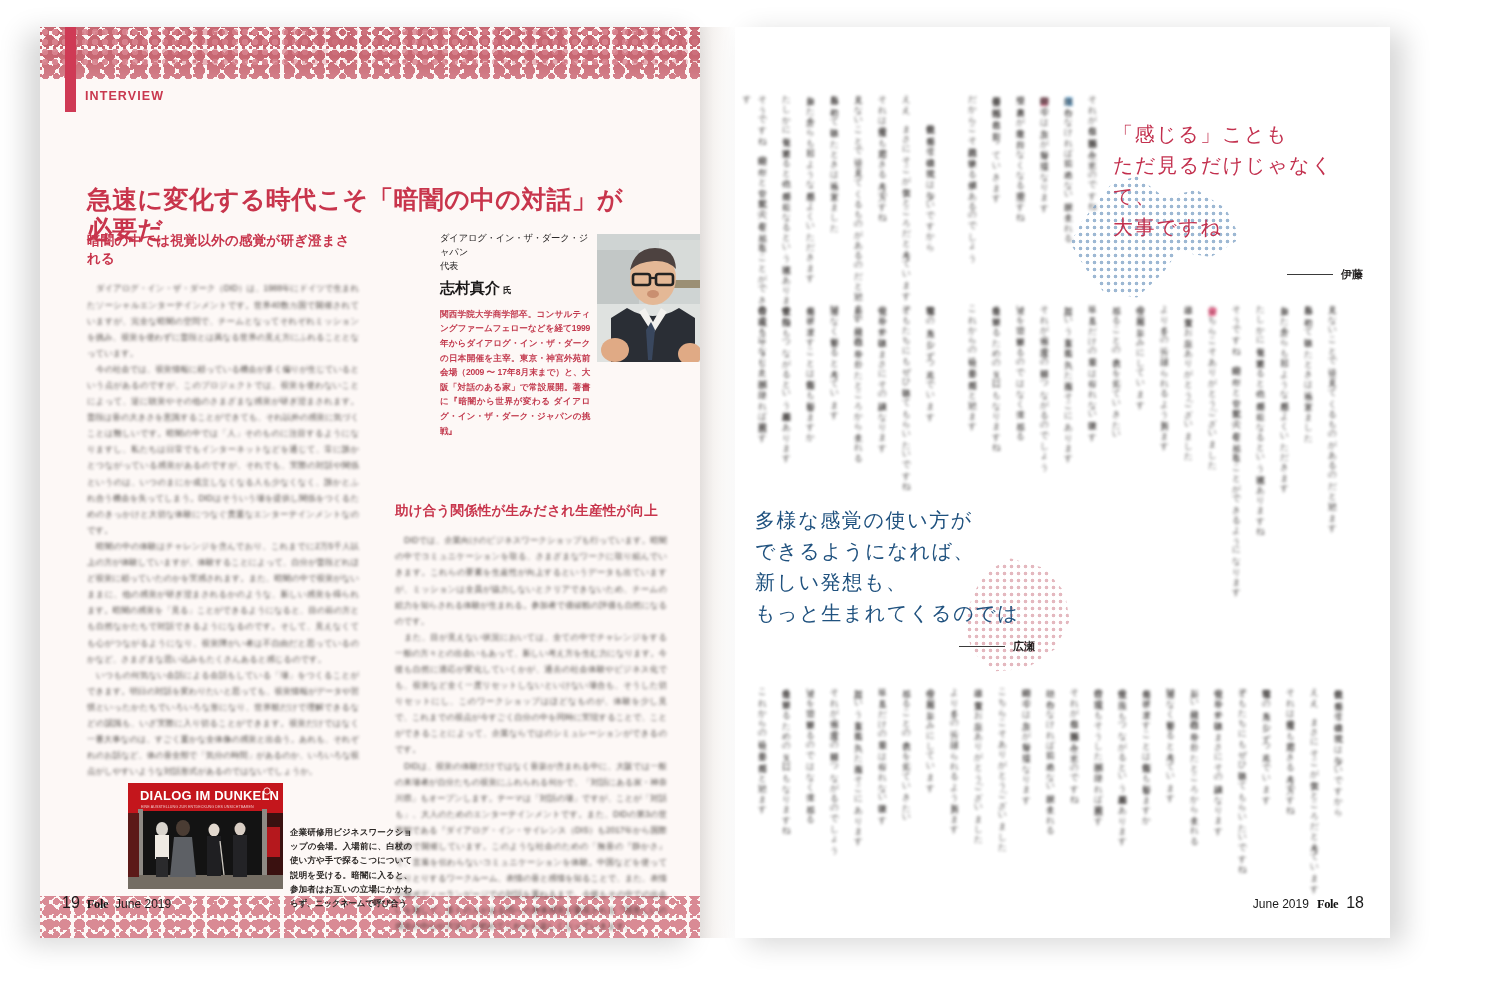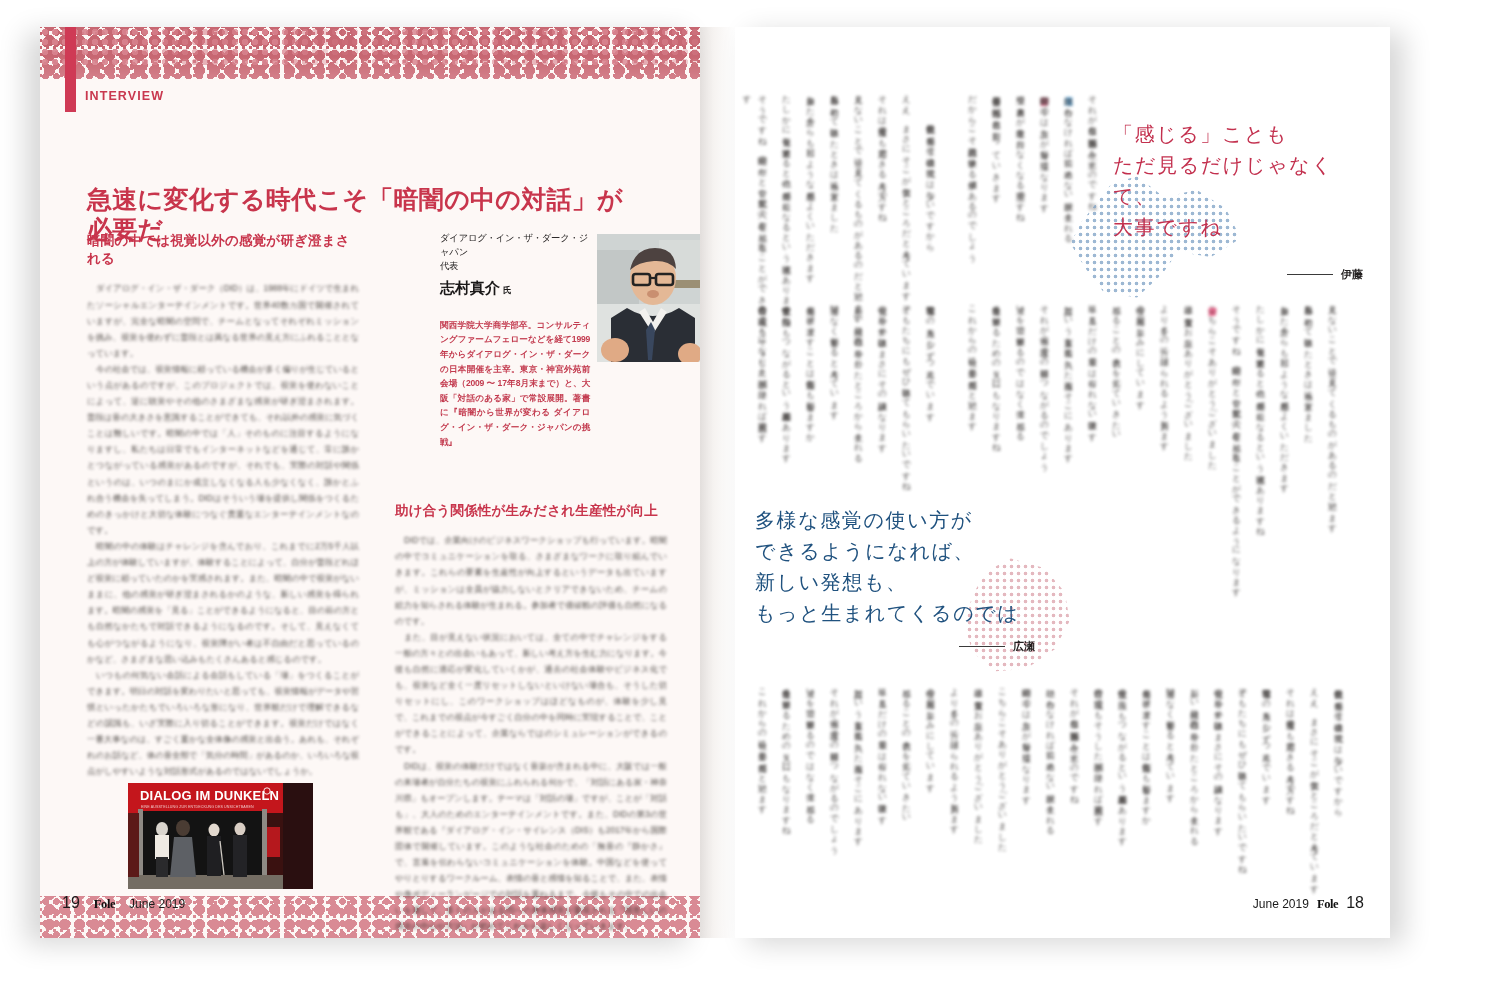--- a/index.html
+++ b/index.html
@@ -109,45 +109,45 @@
   .profile{position:absolute;left:400px;top:205px;width:150px;}
   .profile-role{
     font-size:9.3px;font-weight:normal;color:#232020;line-height:1.5;
     letter-spacing:-.2px;
   }
   .profile-name{
     font-size:15px;font-weight:bold;color:#1a1818;margin-top:5px;
   }
   .profile-name .suffix{font-size:8.5px;font-weight:bold;margin-left:3px;}
   .profile-bio{
-    margin-top:20px;font-size:8.6px;line-height:14.6px;
+    margin-top:9px;font-size:8.6px;line-height:14.6px;
     color:#c33b4f;font-weight:bold;letter-spacing:-.25px;
     text-align:justify;word-break:break-all;
   }
   .portrait{
     position:absolute;left:557px;top:207px;width:105px;height:128px;
     overflow:hidden;background:#9aa3a8;
   }
   .portrait svg{display:block;}
 
   
   .photo-wrap{
-    position:absolute;left:88px;top:756px;width:185px;height:106px;
+    position:absolute;left:88px;top:756px;width:155px;height:106px;
     overflow:hidden;background:#2a0f10;
   }
   .photo-caption{
     position:absolute;left:250px;top:798px;width:122px;
     font-size:8.5px;line-height:14.2px;font-weight:bold;color:#2b2725;
     letter-spacing:-.3px;text-align:justify;word-break:break-all;
   }
 
   
   .footer-left{
     position:absolute;left:22px;bottom:26px;
-    display:flex;align-items:baseline;gap:14px;z-index:5;
+    display:flex;align-items:baseline;gap:7px;z-index:5;
   }
   .footer-right{
     position:absolute;right:26px;bottom:26px;
     display:flex;align-items:baseline;gap:8px;z-index:5;
   }
   .folio{font-size:16px;color:#1a1a1a;font-weight:400;}
   .mag-logo{
     font-family:"Liberation Serif","DejaVu Serif",serif;
     font-weight:bold;font-size:12.5px;color:#111;letter-spacing:-.4px;
   }
@@ -301,20 +301,21 @@
         </g>
         <g>
           <ellipse cx="112" cy="46" rx="5.5" ry="6.5" fill="#d9cec4"></ellipse>
           <rect x="105" y="52" width="14" height="42" fill="#232326"></rect>
         </g>
         <rect x="139" y="44" width="13" height="30" fill="#b5181d"></rect>
         <rect x="0" y="30" width="11" height="64" fill="#5c1a18"></rect>
       </svg>
     </div>
 
+    <div class="photo-caption">企業研修用ビジネスワークショップの会場。入場前に、白杖の使い方や手で探るこつについて説明を受ける。暗闇に入ると、参加者はお互いの立場にかかわらず、ニックネームで呼び合う</div>
 
     <div class="footer-left">
       <span class="folio">19</span>
       <span class="mag-logo">Fole</span>
       <span class="issue">June 2019</span>
     </div>
   </div>
 
   <div class="page page-right">
 

